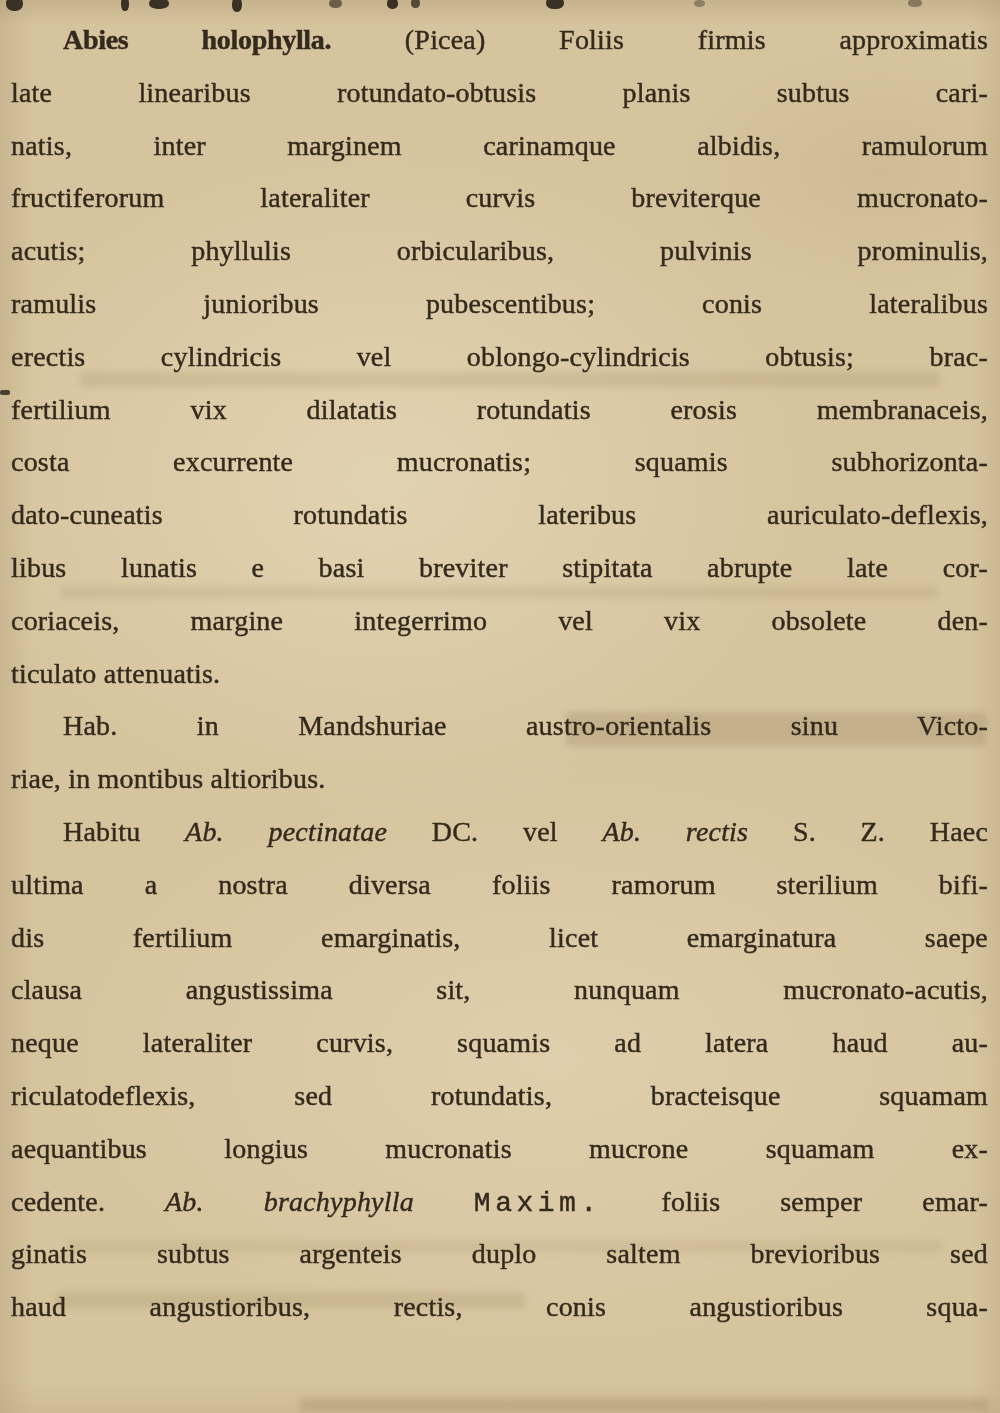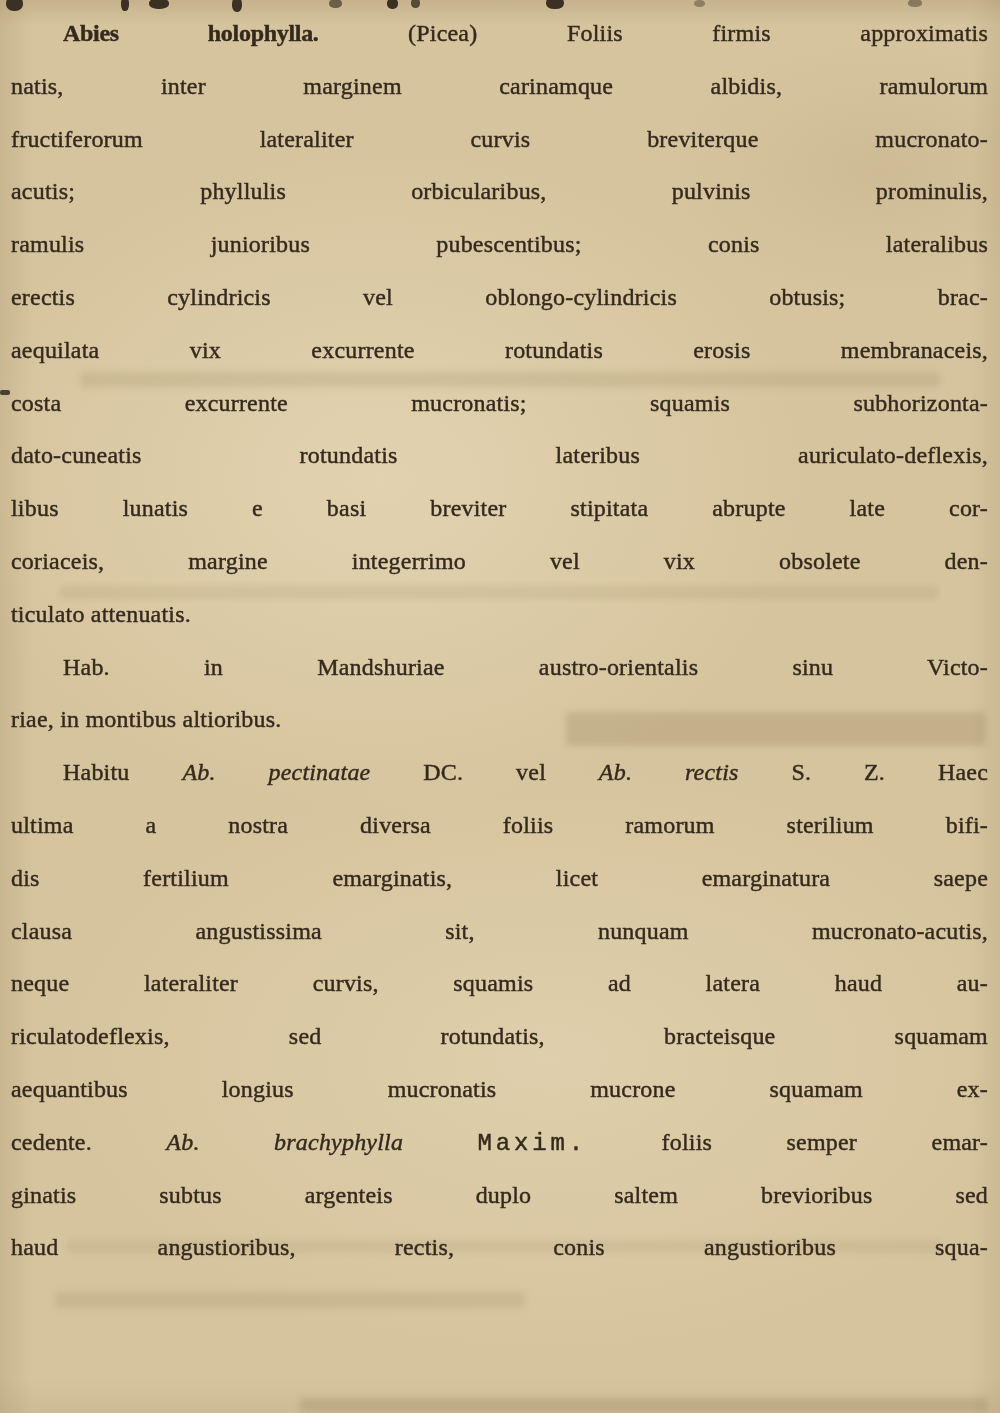--- a/index.html
+++ b/index.html
@@ -16,22 +16,22 @@
       radial-gradient(ellipse 700px 420px at 55% 75%, rgba(238,226,196,0.35), rgba(238,226,196,0) 72%),
       linear-gradient(to bottom, rgba(140,118,78,0.22), rgba(140,118,78,0) 26px),
       linear-gradient(to right, rgba(130,108,70,0.16), rgba(130,108,70,0) 34px),
       linear-gradient(to left, rgba(130,108,70,0.13), rgba(130,108,70,0) 30px),
       linear-gradient(to top, rgba(130,108,70,0.10), rgba(130,108,70,0) 34px),
       radial-gradient(ellipse 300px 180px at 88% 12%, rgba(150,126,84,0.12), rgba(150,126,84,0) 70%);
     overflow: hidden;
   }
   .textblock {
     position: absolute;
-    left: 11px; right: 12px; top: 7px;
-    font-size: 24px;
+    left: 11px; right: 12px; top: 14px;
+    font-size: 28px;
     line-height: 52.8px;
     color: #33291c;
     -webkit-text-stroke: 0.45px #3a2f20;
     letter-spacing: 0.2px;
   }
   .line {
     height: 52.8px;
     text-align: justify;
     text-align-last: justify;
     white-space: nowrap;
@@ -94,26 +94,27 @@
   <div class="ghost g4"></div>
   <div class="ghost g5"></div>
   <div class="ghost g6"></div>
 
   <div class="margin-mark"></div>
 
   <div class="textblock">
 
     <div class="line indent"><span class="b">Abies holophylla.</span><span> (Picea) Foliis firmis approximatis</span></div>
 
+    <div class="line"><span>late linearibus rotundato-obtusis planis subtus cari-</span></div>
     <div class="line"><span>natis, inter marginem carinamque albidis, ramulorum</span></div>
     <div class="line"><span>fructiferorum lateraliter curvis breviterque mucronato-</span></div>
     <div class="line"><span>acutis; phyllulis orbicularibus, pulvinis prominulis,</span></div>
     <div class="line"><span>ramulis junioribus pubescentibus; conis lateralibus</span></div>
     <div class="line"><span>erectis cylindricis vel oblongo-cylindricis obtusis; brac-</span></div>
-    <div class="line"><span>aequilata vix excurrente rotundatis erosis membranaceis,</span></div>
+    <div class="line"><span>fertilium vix dilatatis rotundatis erosis membranaceis,</span></div>
     <div class="line"><span>costa excurrente mucronatis; squamis subhorizonta-</span></div>
     <div class="line"><span>dato-cuneatis rotundatis lateribus auriculato-deflexis,</span></div>
     <div class="line"><span>libus lunatis e basi breviter stipitata abrupte late cor-</span></div>
     <div class="line"><span>coriaceis, margine integerrimo vel vix obsolete den-</span></div>
 
     <div class="line end"><span>ticulato attenuatis.</span></div>
 
     <div class="line indent"><span>Hab. in Mandshuriae austro-orientalis sinu Victo-</span></div>
     <div class="line end"><span>riae, in montibus altioribus.</span></div>
 

